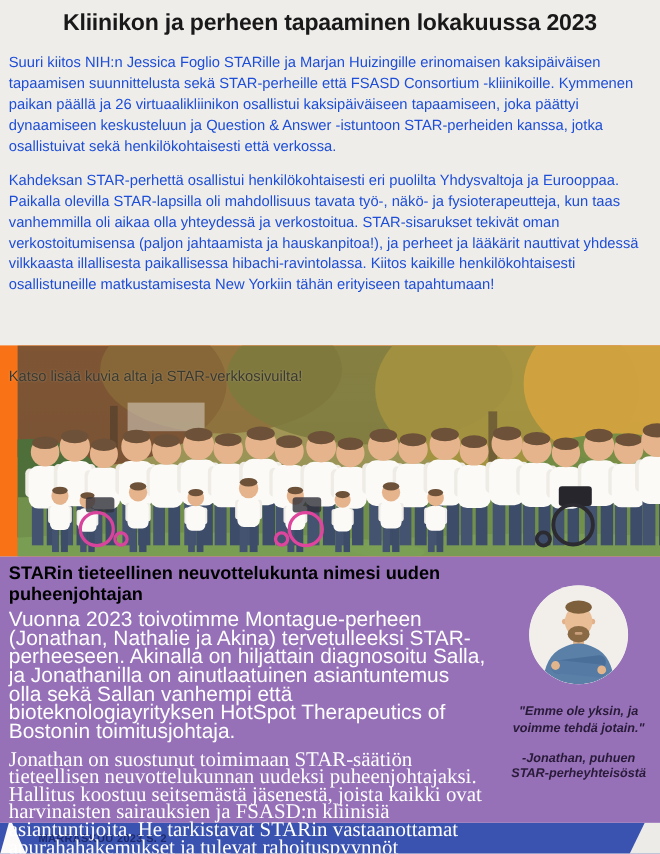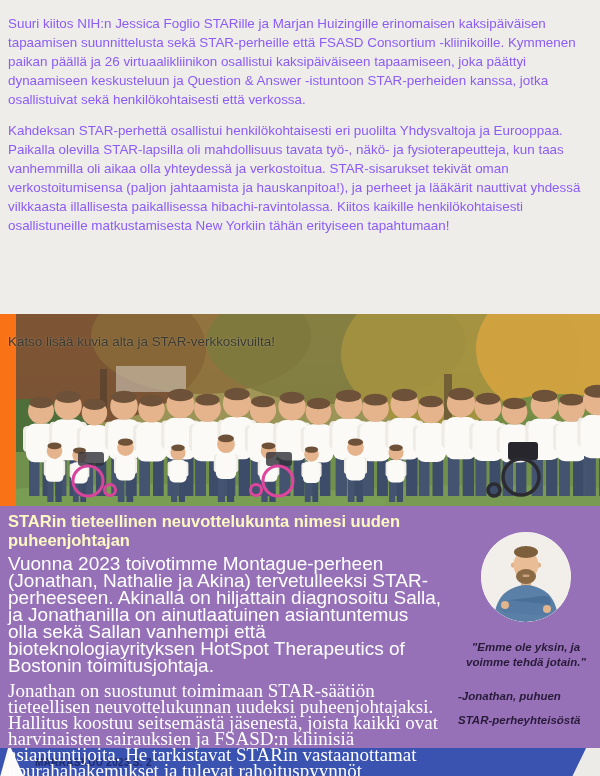--- a/index.html
+++ b/index.html
@@ -15,21 +15,21 @@
   .top-area{height:314px;overflow:hidden;}
   .page-title{
     margin:0;padding:9px 10px 0 10px;
     text-align:center;
     font-size:21px;font-weight:bold;color:#191919;
     letter-spacing:-0.2px;
   }
   .intro{padding:14px 8px 0 8px;}
   .intro p{
     margin:0 0 12px 0;
-    font-size:13.4px;line-height:19px;color:#8b5cf6;
+    font-size:13.4px;line-height:19px;color:#1d4ed8;
   }
   
   .photo-wrap{
     position:relative;width:600px;height:192px;overflow:hidden;
     background:#f97316;
     padding-left:16px;
   }
   .photo-wrap svg{display:block;}
   .photo-caption{
     position:absolute;left:8px;top:20px;
@@ -43,21 +43,21 @@
     background:#9671b8;
     display:flex;
     overflow:visible;
   }
   .news-left{
     width:452px;box-sizing:border-box;
     padding:6px 10px 0 8px;
   }
   .news-heading{
     margin:0 0 5px 0;
-    font-size:16.5px;line-height:19px;font-weight:bold;color:#fef9c3;
+    font-size:16.5px;line-height:19px;font-weight:bold;color:#000000;
   }
   .news-left p{
     margin:0 0 9px 0;
     font-size:19px;line-height:17px;color:#ffffff;
   }
   .news-left p.second{line-height:16px;margin-bottom:0;font-family:Liberation Serif, serif;}
   .news-right{
     flex:1;display:flex;flex-direction:column;align-items:center;
     padding:0 6px;
   }
@@ -65,22 +65,22 @@
     width:90px;height:90px;border-radius:50%;overflow:hidden;
     margin-top:26px;flex:none;
     background:#f2efeb;
   }
   .quote{
     margin-top:18px;text-align:center;
     font-size:11.5px;line-height:15px;font-weight:bold;font-style:italic;
     color:#281a38;
   }
   .quote-attr{
-    margin-top:14px;
-    font-size:11.5px;line-height:24px;font-weight:bold;font-style:italic;
+    margin-top:14px;text-align:center;
+    font-size:11.5px;line-height:13px;font-weight:bold;font-style:italic;
     color:#281a38;
   }
   
   .footer{
     position:relative;z-index:1;
     width:600px;height:29px;background:#3a52b0;
   }
   .footer-label{
     position:absolute;left:35px;top:0;
     line-height:29px;font-size:10px;font-weight:bold;
@@ -94,20 +94,21 @@
   .wedge-right{
     position:absolute;right:0;bottom:0;width:28px;height:30px;
     background:#edebe7;
     clip-path:polygon(52% 0,100% 0,100% 100%,0 100%);
   }
 </style>
 </head>
 <body>
 
 <div class="top-area">
+  <h1 class="page-title">Kliinikon ja perheen tapaaminen lokakuussa 2023</h1>
   <div class="intro">
     <p>Suuri kiitos NIH:n Jessica Foglio STARille ja Marjan Huizingille erinomaisen kaksipäiväisen tapaamisen suunnittelusta sekä STAR-perheille että FSASD Consortium -kliinikoille. Kymmenen paikan päällä ja 26 virtuaalikliinikon osallistui kaksipäiväiseen tapaamiseen, joka päättyi dynaamiseen keskusteluun ja Question &amp; Answer -istuntoon STAR-perheiden kanssa, jotka osallistuivat sekä henkilökohtaisesti että verkossa.</p>
     <p>Kahdeksan STAR-perhettä osallistui henkilökohtaisesti eri puolilta Yhdysvaltoja ja Eurooppaa. Paikalla olevilla STAR-lapsilla oli mahdollisuus tavata työ-, näkö- ja fysioterapeutteja, kun taas vanhemmilla oli aikaa olla yhteydessä ja verkostoitua. STAR-sisarukset tekivät oman verkostoitumisensa (paljon jahtaamista ja hauskanpitoa!), ja perheet ja lääkärit nauttivat yhdessä vilkkaasta illallisesta paikallisessa hibachi-ravintolassa. Kiitos kaikille henkilökohtaisesti osallistuneille matkustamisesta New Yorkiin tähän erityiseen tapahtumaan!</p>
   </div>
 </div>
 
 <div class="photo-wrap">
   <svg width="600" height="192" viewBox="0 0 600 192" preserveAspectRatio="none">
     <defs>
       <linearGradient id="bgG" x1="0" y1="0" x2="0" y2="1">

